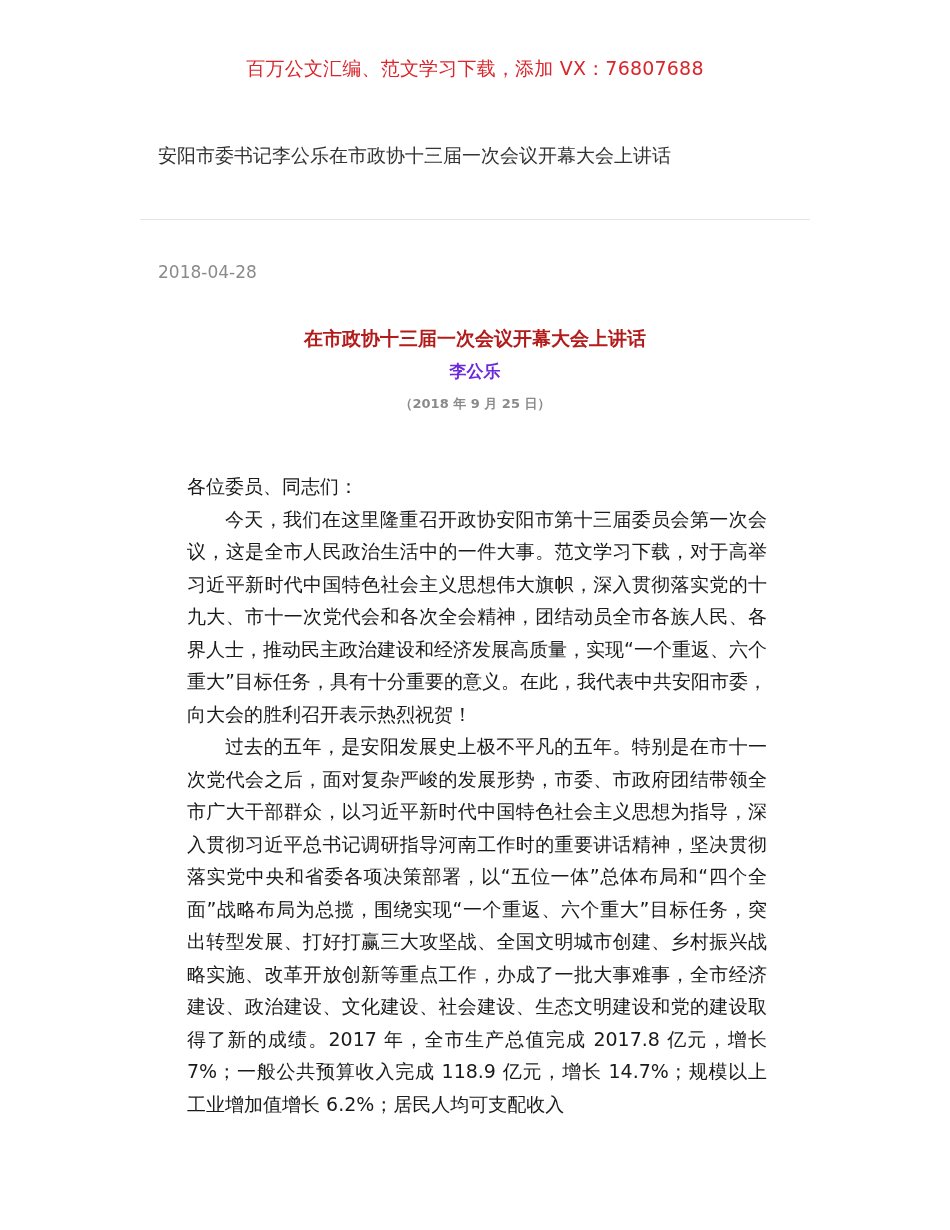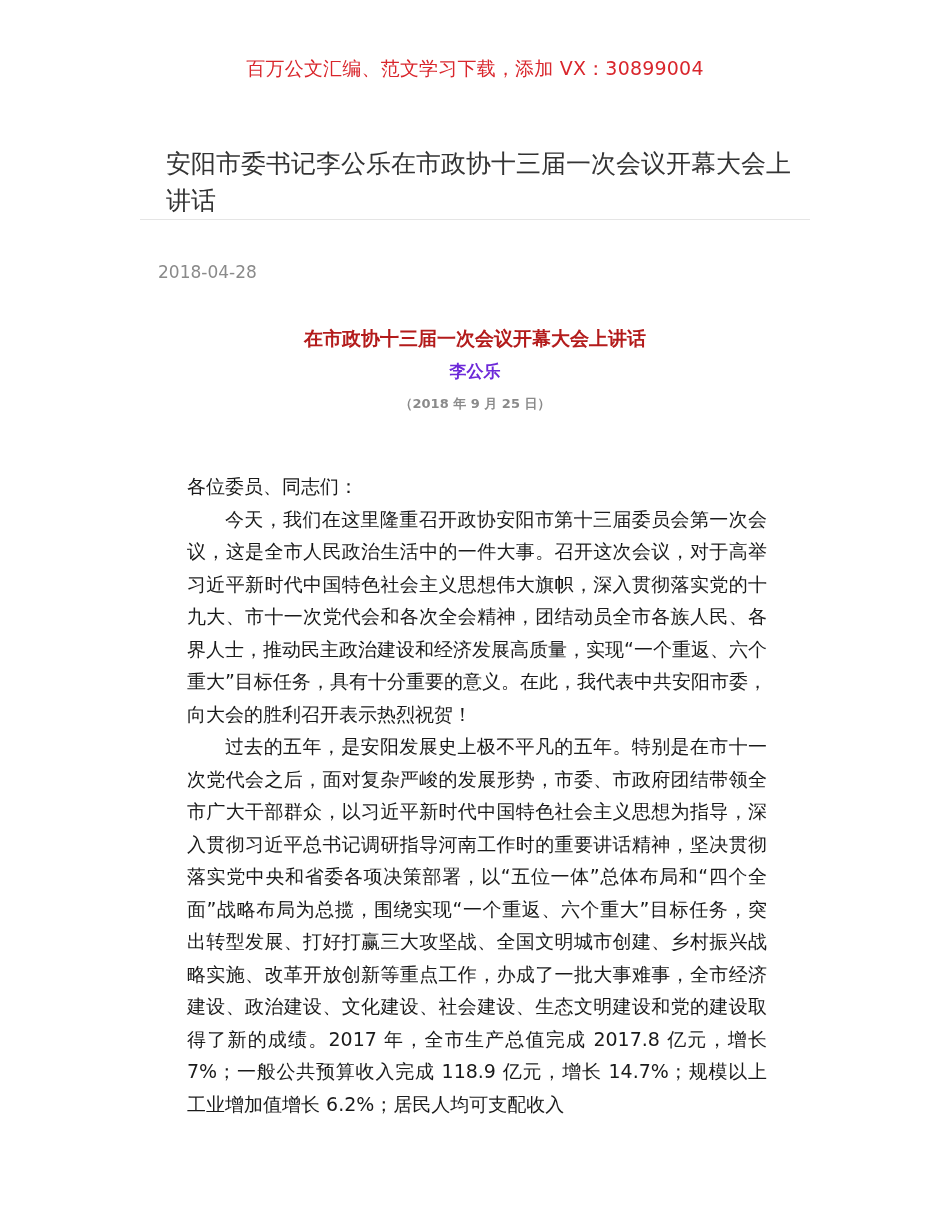--- a/index.html
+++ b/index.html
@@ -1,46 +1,46 @@
 <!DOCTYPE html>
 <html><head>
   <meta charset="utf-8">
   <style>
     html, body { margin: 0; padding: 0; background: #ffffff; }
     body { width: 950px; height: 1230px; position: relative; overflow: hidden;
            font-family: "DejaVu Sans", "Liberation Sans", sans-serif; color: #1a1a1a; }
     .banner { position: absolute; top: 56px; left: 0; width: 950px; text-align: center;
               font-size: 19px; color: #d9262c; letter-spacing: 0.2px; }
     .article-title { position: absolute; top: 137px; left: 158px; width: 640px;
-                     font-size: 25px; line-height: 37px; color: #333333; font-weight: normal; margin: 8px; }
+                     font-size: 19px; line-height: 37px; color: #333333; font-weight: normal; margin: 0; }
     .divider { position: absolute; top: 219px; left: 140px; width: 670px; height: 1px; background: #e5e5e5; }
     .date { position: absolute; top: 262px; left: 158px; font-size: 17px; color: #8a8a8a; }
     .speech-head { position: absolute; top: 322px; left: 0; width: 950px; text-align: center; }
     .speech-title { font-size: 19px; font-weight: bold; color: #b31b1b; line-height: 32px; }
     .speech-author { font-size: 17px; font-weight: bold; color: #6d28d9; line-height: 34px; }
     .speech-date { font-size: 13px; font-weight: bold; color: #8a8a8a; line-height: 32px; }
     .body-text { position: absolute; top: 470px; left: 187px; width: 580px;
                  font-size: 19px; line-height: 32.5px; color: #1a1a1a; text-align: justify; }
     .body-text p { margin: 0; }
     .body-text p.indent { text-indent: 2em; }
   </style>
 </head>
 <body>
 
-<div class="banner">百万公文汇编、范文学习下载，添加 VX：30899004</div>
+<div class="banner">百万公文汇编、范文学习下载，添加 VX：76807688</div>
 
 <h1 class="article-title">安阳市委书记李公乐在市政协十三届一次会议开幕大会上讲话</h1>
 
 <div class="divider"></div>
 
 <div class="date">2018-04-28</div>
 
 <div class="speech-head">
   <div class="speech-title">在市政协十三届一次会议开幕大会上讲话</div>
   <div class="speech-author">李公乐</div>
   <div class="speech-date">（2018 年 9 月 25 日）</div>
 </div>
 
 <div class="body-text">
   <p>各位委员、同志们：</p>
-  <p class="indent">今天，我们在这里隆重召开政协安阳市第十三届委员会第一次会议，这是全市人民政治生活中的一件大事。召开这次会议，对于高举习近平新时代中国特色社会主义思想伟大旗帜，深入贯彻落实党的十九大、市十一次党代会和各次全会精神，团结动员全市各族人民、各界人士，推动民主政治建设和经济发展高质量，实现“一个重返、六个重大”目标任务，具有十分重要的意义。在此，我代表中共安阳市委，向大会的胜利召开表示热烈祝贺！</p>
+  <p class="indent">今天，我们在这里隆重召开政协安阳市第十三届委员会第一次会议，这是全市人民政治生活中的一件大事。范文学习下载，对于高举习近平新时代中国特色社会主义思想伟大旗帜，深入贯彻落实党的十九大、市十一次党代会和各次全会精神，团结动员全市各族人民、各界人士，推动民主政治建设和经济发展高质量，实现“一个重返、六个重大”目标任务，具有十分重要的意义。在此，我代表中共安阳市委，向大会的胜利召开表示热烈祝贺！</p>
   <p class="indent">过去的五年，是安阳发展史上极不平凡的五年。特别是在市十一次党代会之后，面对复杂严峻的发展形势，市委、市政府团结带领全市广大干部群众，以习近平新时代中国特色社会主义思想为指导，深入贯彻习近平总书记调研指导河南工作时的重要讲话精神，坚决贯彻落实党中央和省委各项决策部署，以“五位一体”总体布局和“四个全面”战略布局为总揽，围绕实现“一个重返、六个重大”目标任务，突出转型发展、打好打赢三大攻坚战、全国文明城市创建、乡村振兴战略实施、改革开放创新等重点工作，办成了一批大事难事，全市经济建设、政治建设、文化建设、社会建设、生态文明建设和党的建设取得了新的成绩。2017 年，全市生产总值完成 2017.8 亿元，增长 7%；一般公共预算收入完成 118.9 亿元，增长 14.7%；规模以上工业增加值增长 6.2%；居民人均可支配收入</p>
 </div>
 
 </body></html>

